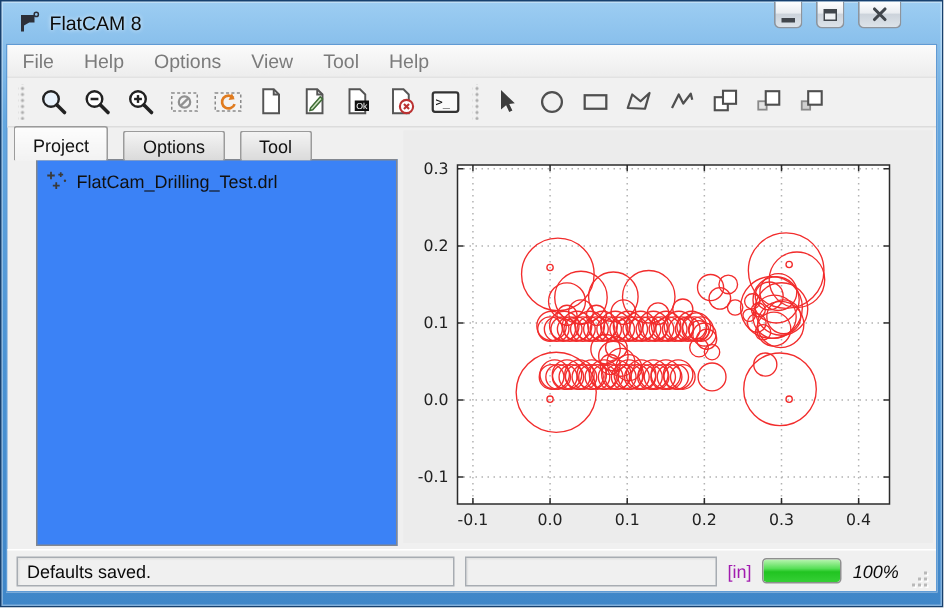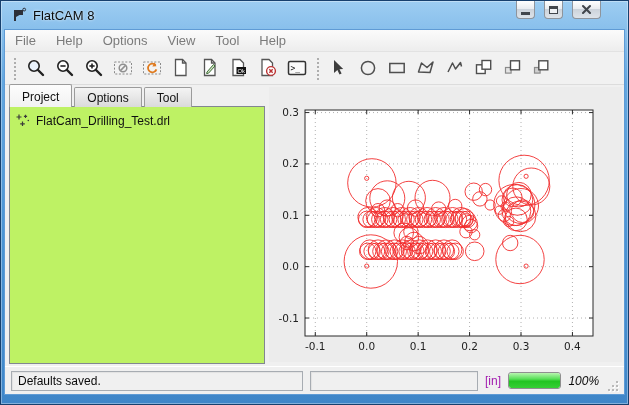--- a/index.html
+++ b/index.html
@@ -42,26 +42,26 @@
     background:#f1f1f1; border-bottom:1px solid #dcdcdc; }
   .tb-handle { width:5px; height:24px; margin:0 3px;
     background-image:radial-gradient(#aeaeae 1px, transparent 1.1px);
     background-size:4px 4px; background-position:1px 1px; }
   .tb-btn { width:27px; height:27px; display:flex; align-items:center; justify-content:center; border:1px solid transparent; border-radius:2px; }
   .tb-btn svg { width:20px; height:20px; }
 
   
   .main { flex:1; display:flex; min-height:0; }
   .left-col { width:260px; display:flex; flex-direction:column; padding:0 0 2px 4px; }
-  .tabs { height:22px; display:flex; align-items:flex-end; gap:2px; position:relative; z-index:2;text-align:right; }
+  .tabs { height:22px; display:flex; align-items:flex-end; gap:10px; position:relative; z-index:2;text-align:right; }
   .tab { font-size:12px; color:#111; padding:3px 12px 4px;
     border:1px solid #9b9b9b; border-bottom:none; border-radius:2px 2px 0 0;
     background:linear-gradient(180deg,#f4f4f4,#dadada); height:20px; }
   .tab.active { background:linear-gradient(180deg,#fdfdfd,#f2f2f2); height:23px; padding-top:5px; }
-  .tree-panel { flex:1; background:#bef264; border:1px solid #828790; margin-top:-1px; padding:4px 2px; }
+  .tree-panel { flex:1; background:#3b82f6; border:1px solid #828790; margin-top:-1px; padding:4px 2px;margin-left:15px; }
   .tree-item { display:flex; align-items:center; gap:5px; padding:2px 4px; font-size:12px; color:#101010; }
   .tree-item svg { width:15px; height:15px; flex:0 0 auto; }
 
   .figure { flex:1; margin:2px 2px 4px 4px; background:#ececec; position:relative; overflow:hidden; }
   .figure svg { display:block; }
 
   
   .statusbar { height:28px; display:flex; align-items:center; gap:7px; padding:0 6px;
     background:#f0f0f0; border-top:1px solid #ffffff;text-align:right; }
   .sunken { height:20px; border:1px solid #a7acb2; background:#f0f0f0;

